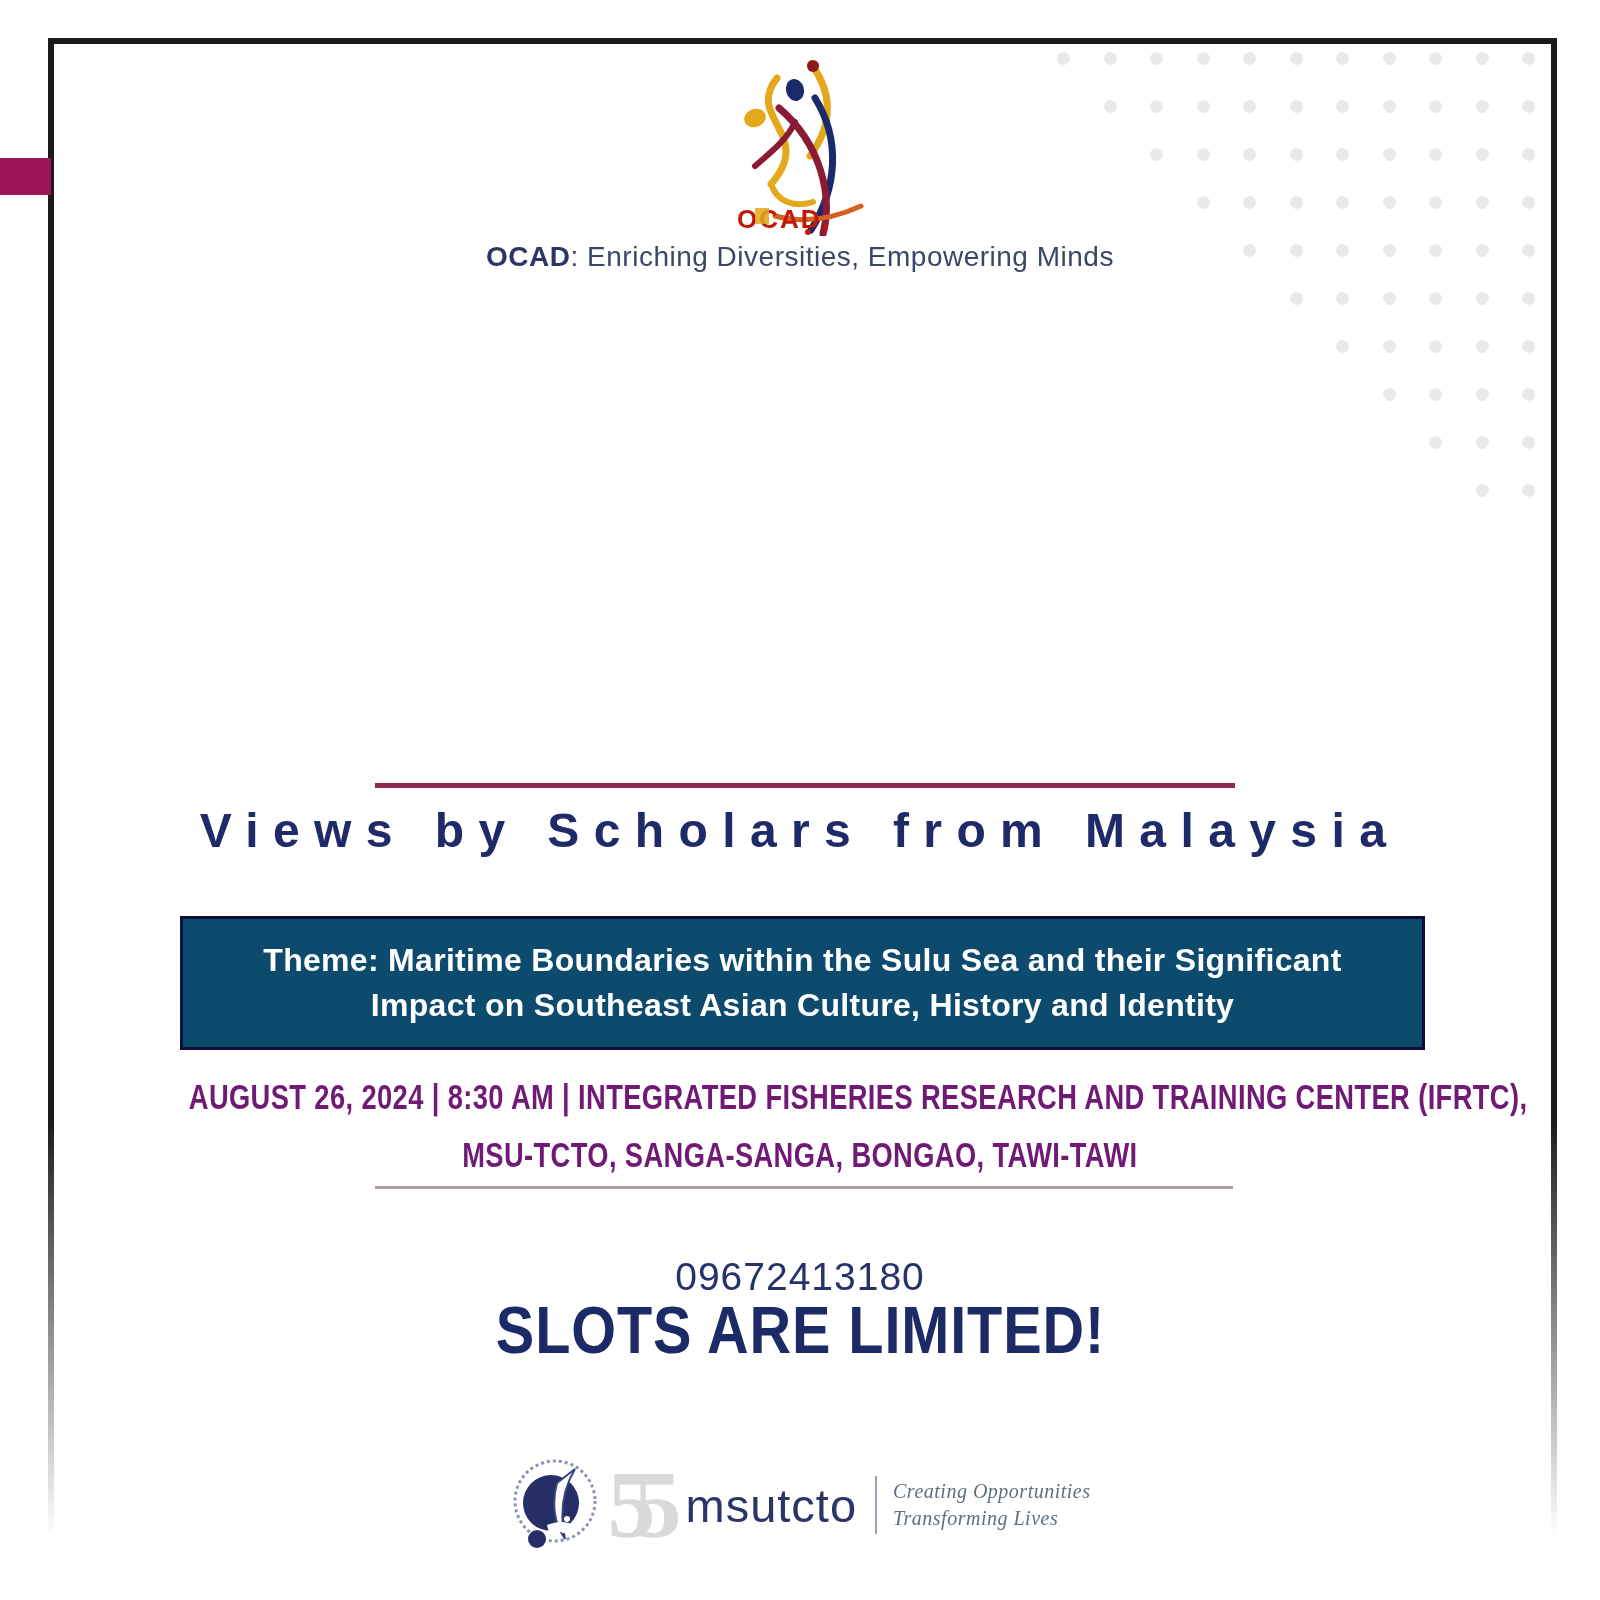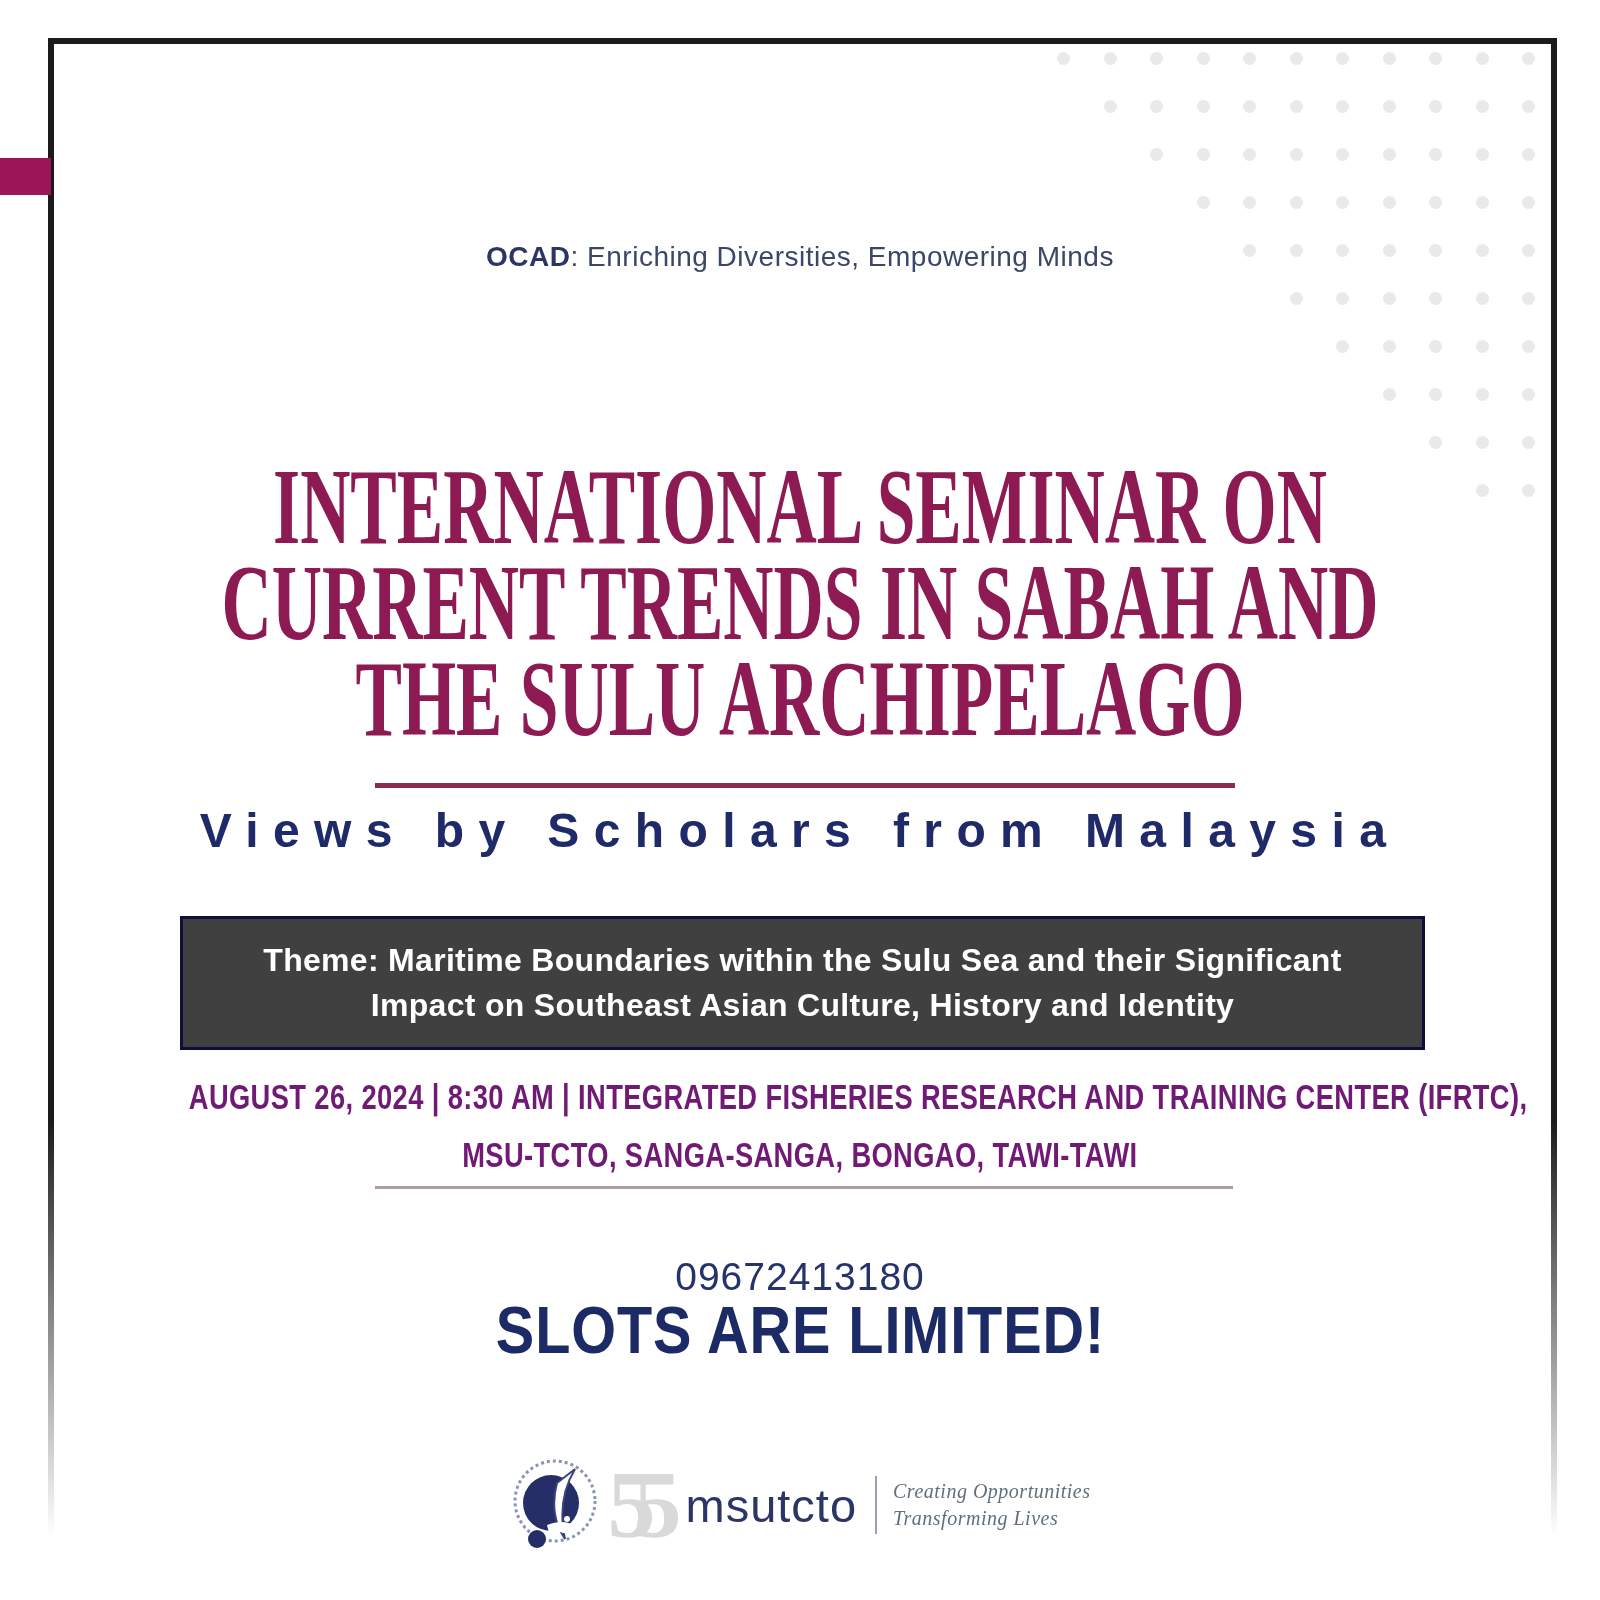--- a/index.html
+++ b/index.html
@@ -24,21 +24,21 @@
   .tagline b{color:#2b3566;}
   
   .title{position:absolute;left:0;top:458px;width:100%;text-align:center;color:#8d1a52;}
   .title-line{font-family:"Liberation Serif",serif;font-weight:bold;font-size:94px;
     line-height:96px;white-space:nowrap;transform:scale(0.74,1.15);transform-origin:center center;}
   .title-divider{position:absolute;left:375px;top:783px;width:860px;height:5px;background:#8d2a52;}
   .subtitle{position:absolute;left:0;top:803px;width:100%;text-align:center;
     font-size:48px;font-weight:bold;color:#1f2a68;letter-spacing:.30em;white-space:nowrap;}
   
   .theme-banner{position:absolute;left:180px;top:916px;width:1245px;height:134px;
-    background:#404040;border:3px solid #0d0f3a;box-sizing:border-box;
+    background:#0c4a6e;border:3px solid #0d0f3a;box-sizing:border-box;
     display:flex;flex-direction:column;justify-content:center;gap:8px;}
   .theme-line{text-align:center;color:#ffffff;font-size:32px;font-weight:bold;letter-spacing:.3px;}
   
   .schedule{position:absolute;left:0;top:1068px;width:100%;text-align:center;color:#701a75;}
   .schedule-line{display:inline-block;font-size:35px;font-weight:bold;white-space:nowrap;
     letter-spacing:.5px;transform:scaleX(0.78);transform-origin:center center;line-height:58px;}
   .divider-thin{position:absolute;left:375px;top:1186px;width:858px;height:3px;background:#ab9da0;}
   
   .register-label{position:absolute;left:0;top:1205px;width:100%;text-align:center;
     font-size:37px;color:#2b3a6e;}
@@ -130,28 +130,46 @@
       <div class="dot" style="left: 372px; top: 336px;"></div>
       <div class="dot" style="left: 418.5px; top: 336px;"></div>
       <div class="dot" style="left: 465px; top: 336px;"></div>
       <div class="dot" style="left: 372px; top: 384px;"></div>
       <div class="dot" style="left: 418.5px; top: 384px;"></div>
       <div class="dot" style="left: 465px; top: 384px;"></div>
       <div class="dot" style="left: 418.5px; top: 432px;"></div>
       <div class="dot" style="left: 465px; top: 432px;"></div>
     </div>
 
+  <div class="logo-box">
+    <svg viewBox="0 0 180 180" width="180" height="180">
+
+      <path d="M62,22 C30,62 100,78 56,128" fill="none" stroke="#e3a81c" stroke-width="7" stroke-linecap="round"></path>
+      <path d="M96,8 C116,34 120,66 95,100" fill="none" stroke="#e3a81c" stroke-width="7" stroke-linecap="round"></path>
+      <path d="M56,128 C62,146 80,152 98,146" fill="none" stroke="#e3a81c" stroke-width="6" stroke-linecap="round"></path>
+
+      <path d="M100,42 C126,84 122,132 96,174" fill="none" stroke="#1b2a6b" stroke-width="7" stroke-linecap="round"></path>
+
+      <path d="M64,52 C106,88 118,140 108,178 " fill="none" stroke="#8b1a35" stroke-width="7" stroke-linecap="round"></path>
+      <path d="M40,110 C56,96 72,84 80,66" fill="none" stroke="#8b1a35" stroke-width="6" stroke-linecap="round"></path>
+
+      <path d="M60,160 C90,168 120,162 146,150" fill="none" stroke="#d4611f" stroke-width="5" stroke-linecap="round"></path>
+
+      <circle cx="98" cy="10" r="6" fill="#8b1a1a"></circle>
+      <ellipse cx="80" cy="34" rx="9" ry="11" fill="#1b2a6b" transform="rotate(-15 80 34)"></ellipse>
+      <ellipse cx="40" cy="62" rx="11" ry="9" fill="#e3a81c" transform="rotate(-20 40 62)"></ellipse>
+
+      <text x="22" y="172" font-family="Liberation Sans,sans-serif" font-size="26" font-weight="bold" fill="#c21807" letter-spacing="2">OCAD,</text>
+      <rect x="40" y="152" width="14" height="16" fill="#e3a81c" opacity="0.85"></rect>
+      <circle cx="93" cy="176" r="3" fill="#c21807"></circle>
+    </svg>
+  </div>
 
   <div class="tagline"><b>OCAD</b><span>: Enriching Diversities, Empowering Minds</span></div>
 
-  <div class="title">
-    <div class="title-line">INTERNATIONAL SEMINAR ON</div>
-    <div class="title-line">CURRENT TRENDS IN SABAH AND</div>
-    <div class="title-line">THE SULU ARCHIPELAGO</div>
-  </div>
   <div class="title-divider"></div>
 
   <div class="subtitle">Views by Scholars from Malaysia</div>
 
   <div class="theme-banner">
     <div class="theme-line">Theme: Maritime Boundaries within the Sulu Sea and their Significant</div>
     <div class="theme-line">Impact on Southeast Asian Culture, History and Identity</div>
   </div>
 
   <div class="schedule">

